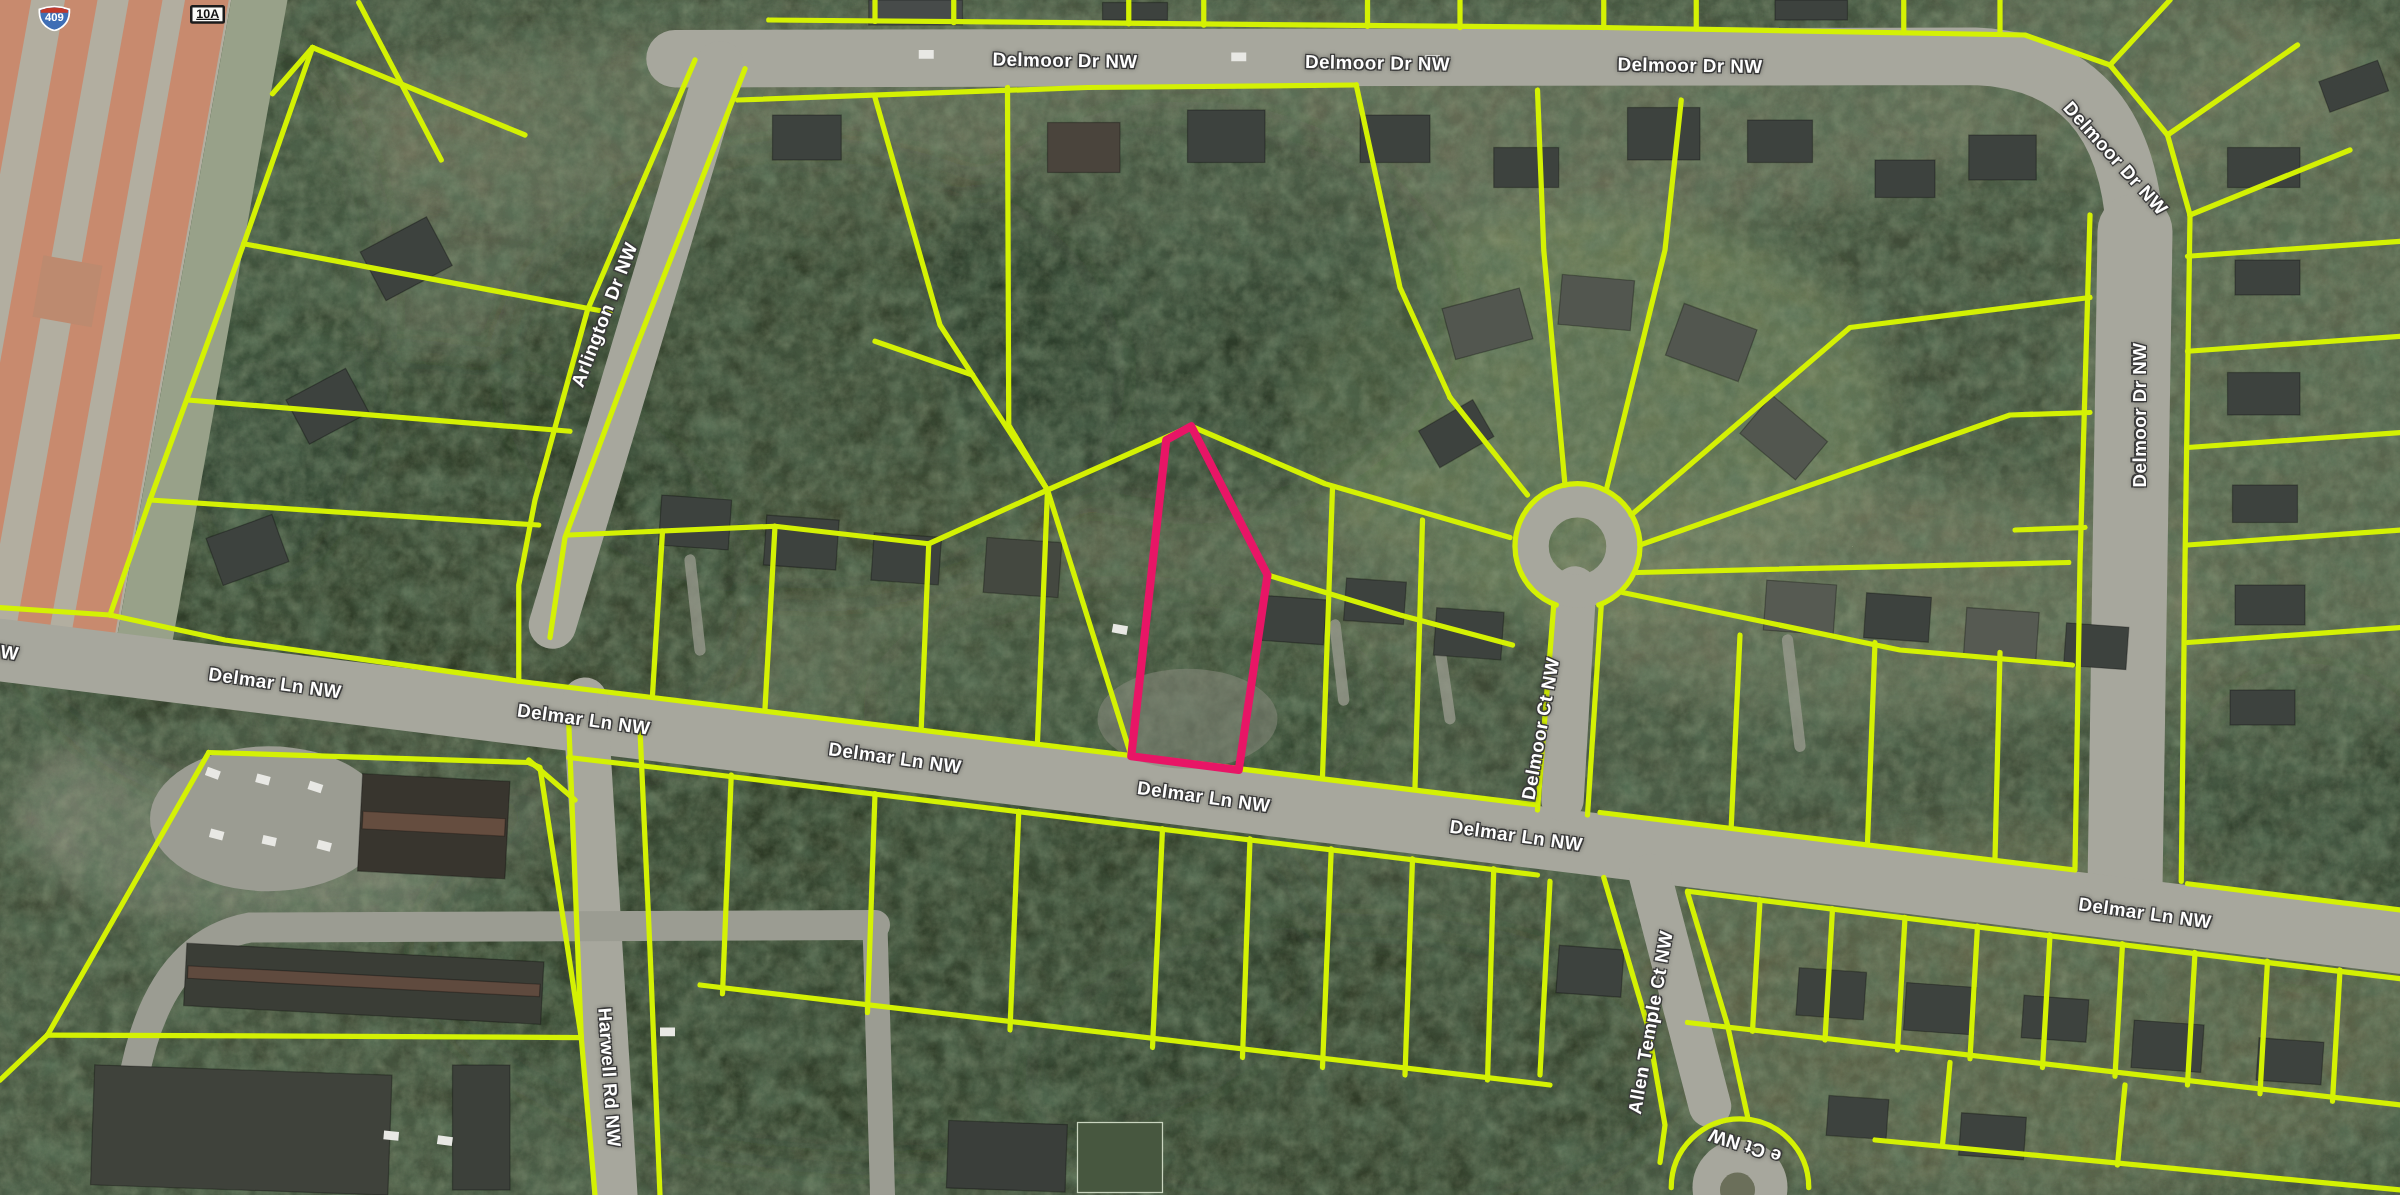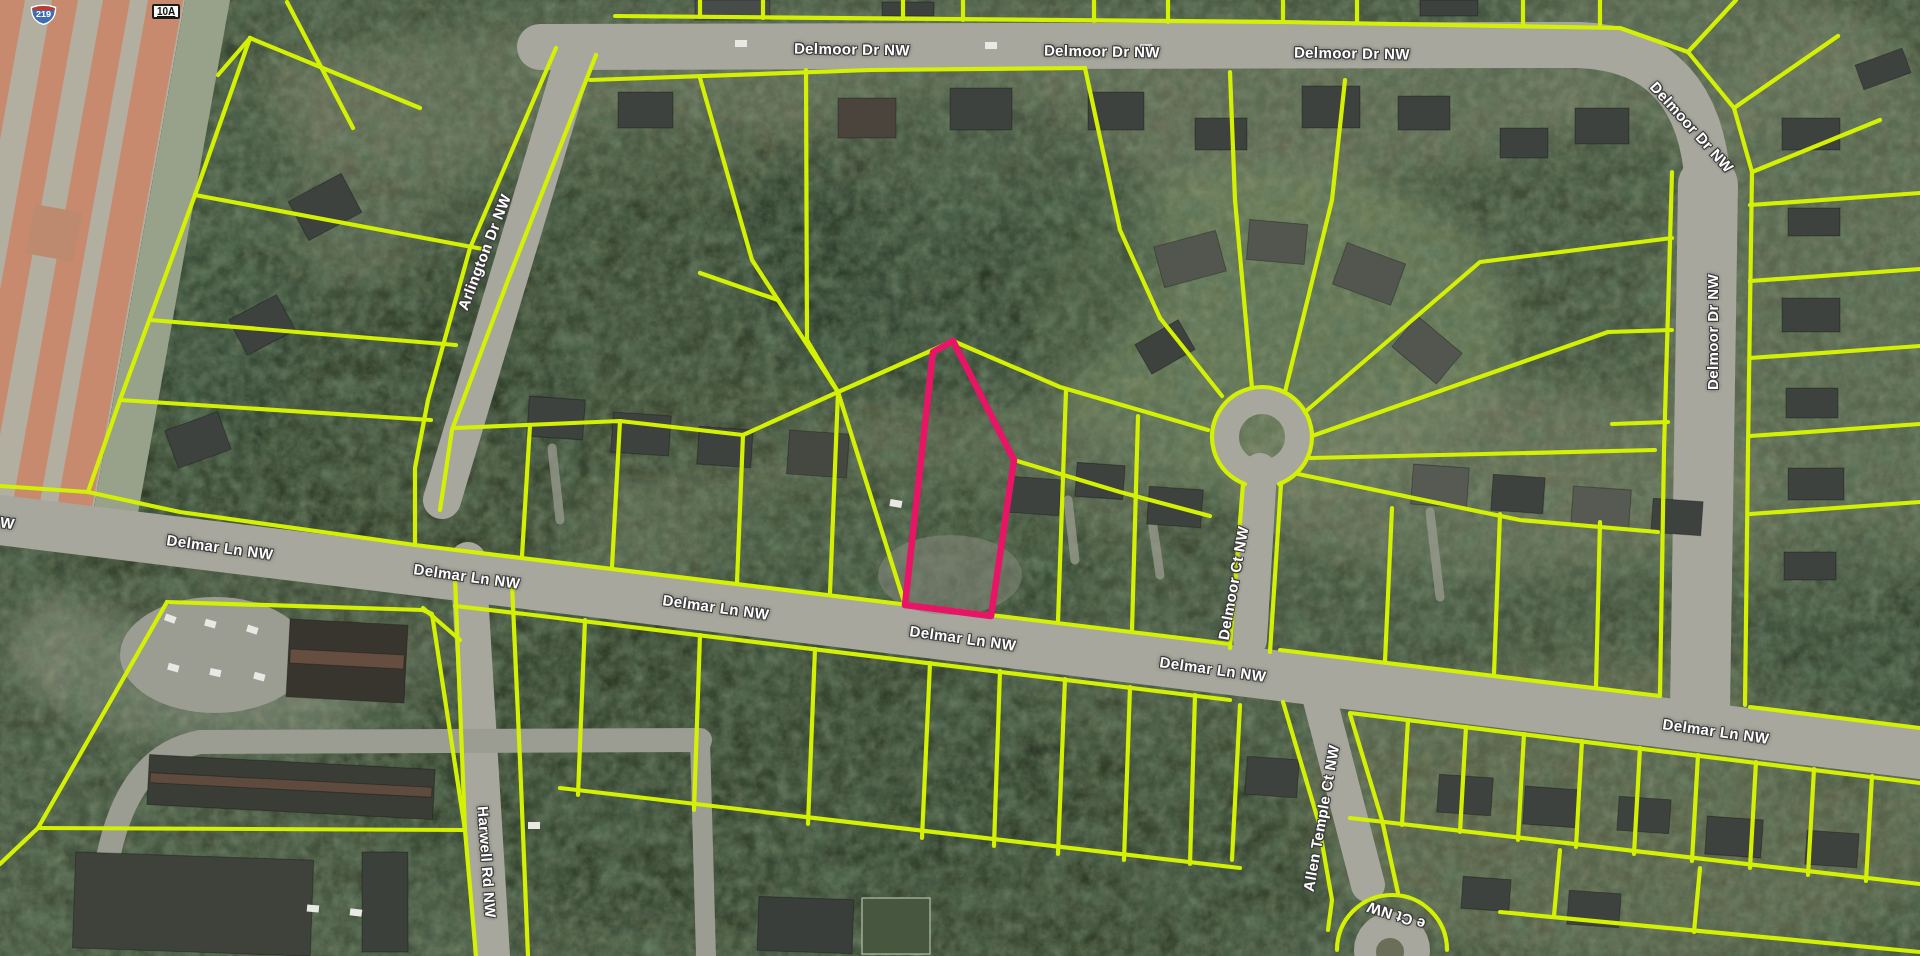--- a/index.html
+++ b/index.html
@@ -311,17 +311,17 @@
       <div class="roadlabel" style="left: 1321px; top: 818px; transform: translate(-50%, -50%) rotate(-80deg);">Allen Temple Ct NW</div>
       <div class="roadlabel" style="left: 487px; top: 862px; transform: translate(-50%, -50%) rotate(86deg);">Harwell Rd NW</div>
       <div class="roadlabel" style="left: 1396px; top: 916px; transform: translate(-50%, -50%) rotate(198deg);">e Ct NW</div>
     </div>
 
   <div id="shield">
     <svg width="27" height="23" viewBox="0 0 27 23">
       <path d="M1.5,5.5 Q13.5,1 25.5,5.5 L25.5,8 Q25,19 13.5,22.5 Q2,19 1.5,8 Z" fill="#3f6eb5" stroke="#fff" stroke-width="1.4"></path>
       <path d="M2.6,5.9 Q13.5,2 24.4,5.9 L24.4,8.2 L2.6,8.2 Z" fill="#c0392b"></path>
     </svg>
-    <div class="num">219</div>
+    <div class="num">409</div>
   </div>
 
   <div id="exit-badge">10A</div>
 </div>
 
 </body></html>

